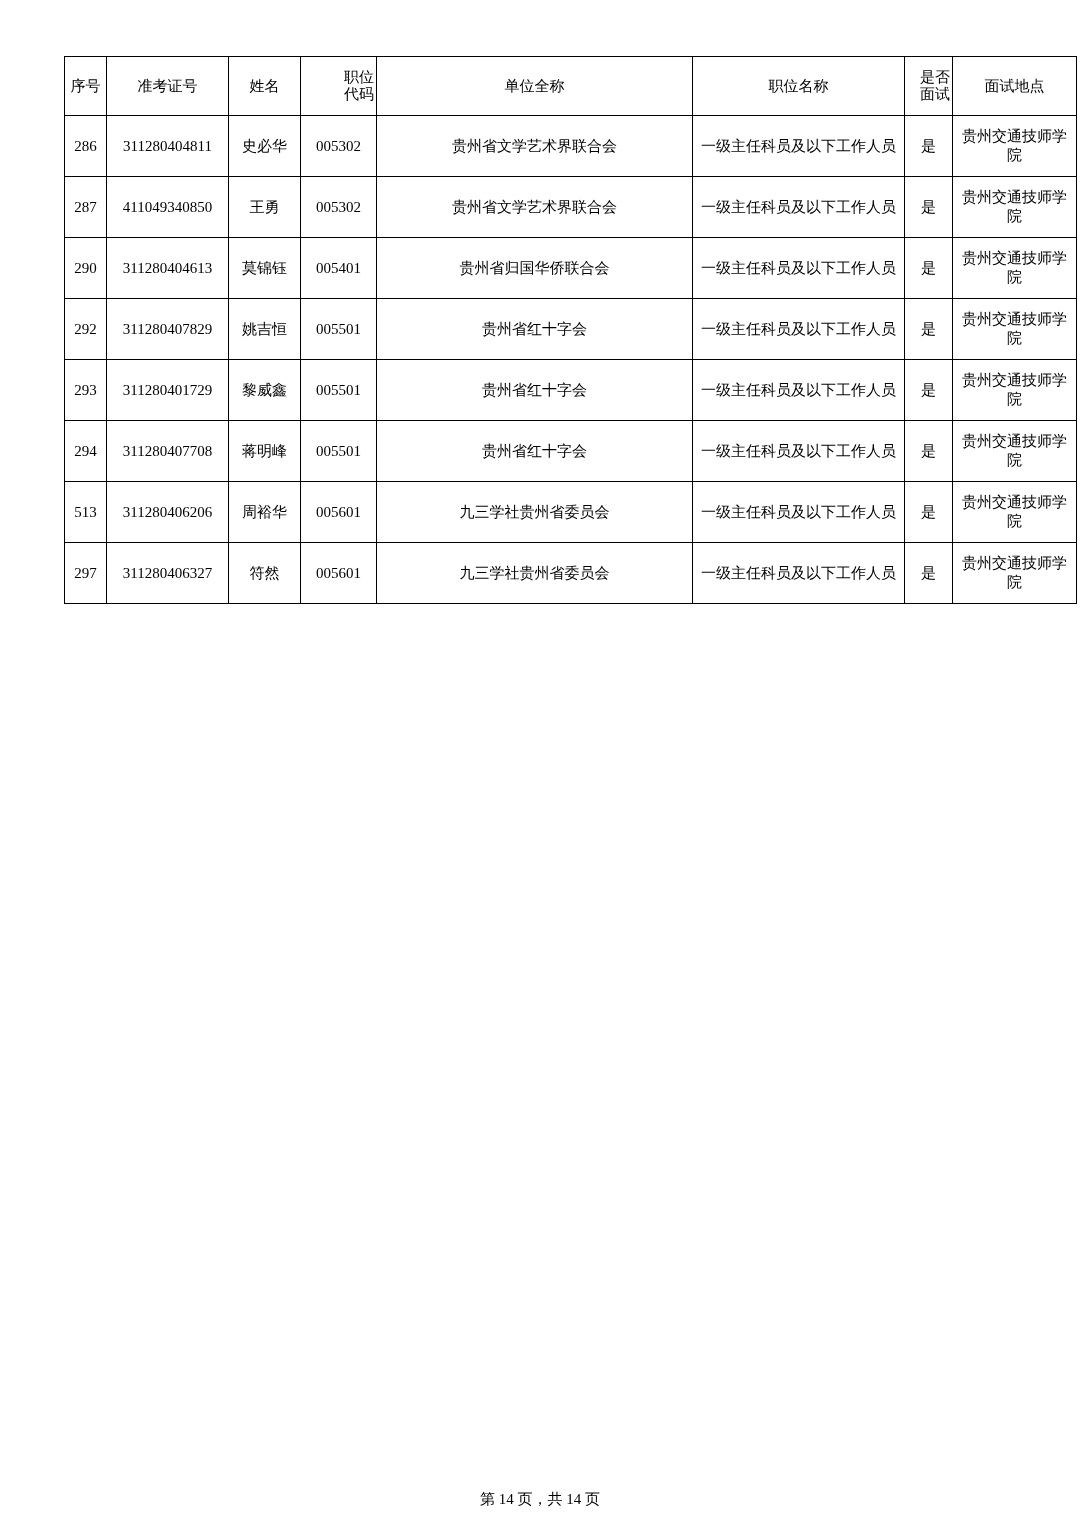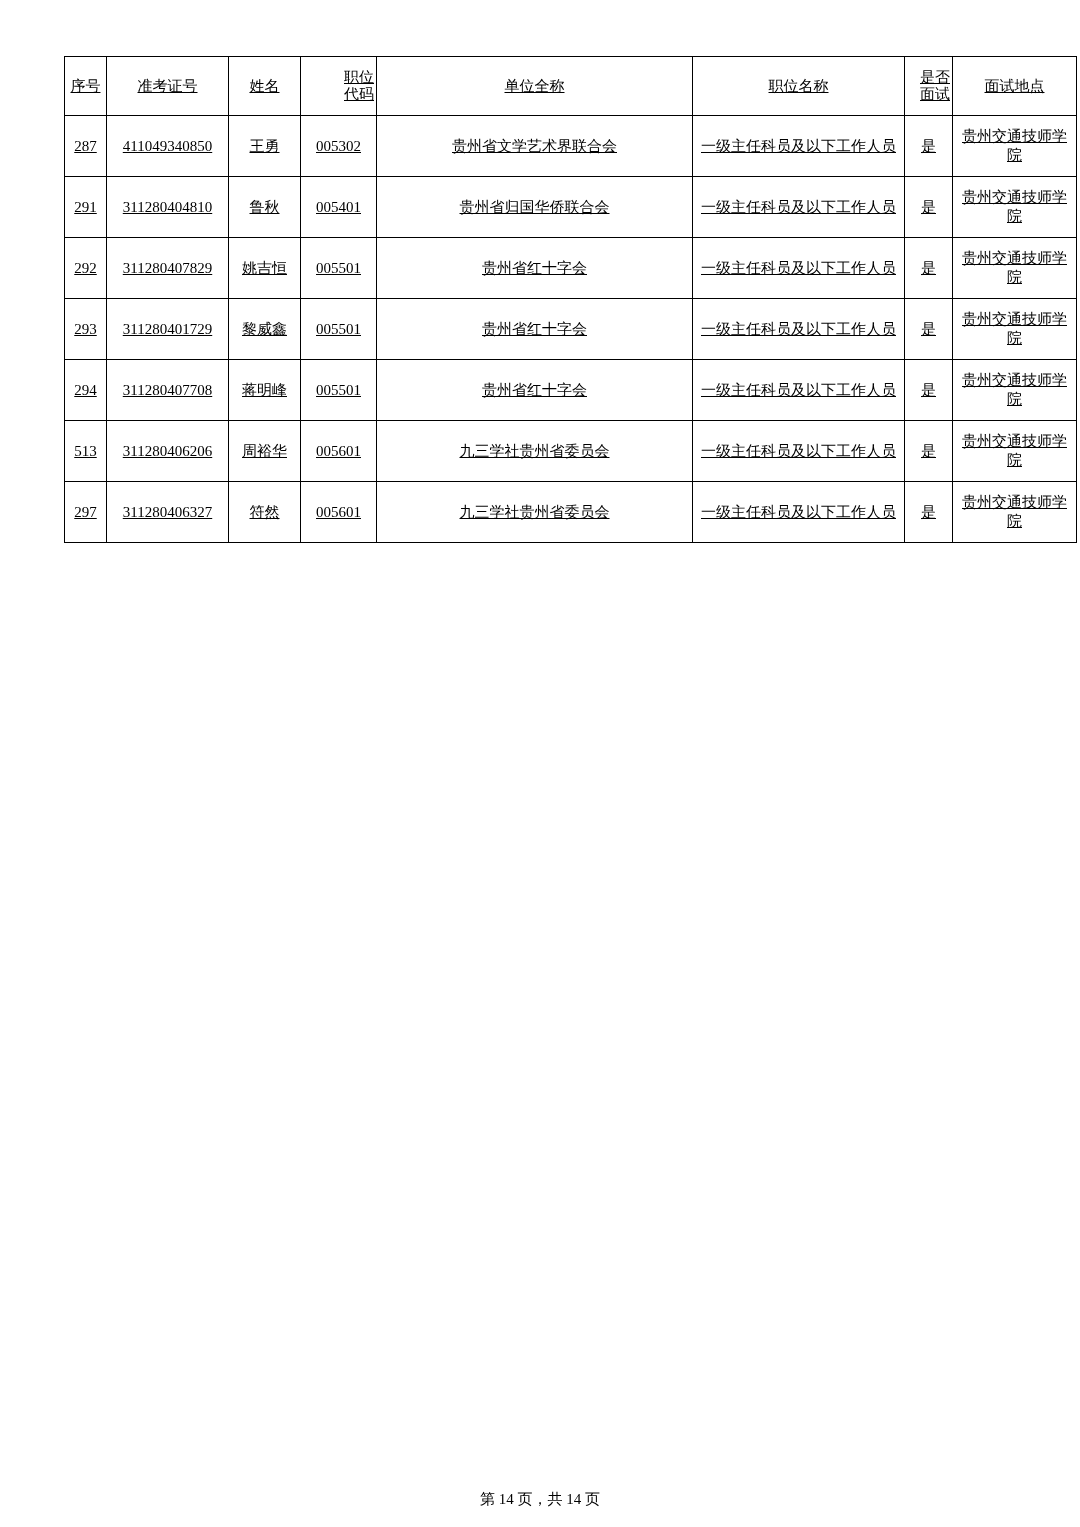--- a/index.html
+++ b/index.html
@@ -13,21 +13,20 @@
     font-family: "Liberation Serif", "DejaVu Serif", serif;
     color: #000000;
     position: relative;
   }
   .page {
     width: 1080px;
     height: 1527px;
     box-sizing: border-box;
     padding: 56px 64px 0 64px;
     position: relative;
-    text-decoration: underline;
   }
   table.roster {
     border-collapse: collapse;
     width: 952px;
     margin: 0 auto;
     table-layout: fixed;
   }
   table.roster th,
   table.roster td {
     border: 1px solid #000000;
@@ -111,33 +110,43 @@
           <div class="hdr-two-line">
             <div>是否</div>
             <div>面试</div>
           </div>
         </th>
         <th>面试地点</th>
       </tr>
     </thead>
     <tbody>
       <tr>
+        <td class="seq">286</td>
+        <td class="adm">311280404811</td>
+        <td>史必华</td>
+        <td>005302</td>
+        <td>贵州省文学艺术界联合会</td>
+        <td>一级主任科员及以下工作人员</td>
+        <td>是</td>
+        <td class="place">贵州交通技师学院</td>
+      </tr>
+      <tr>
         <td class="seq">287</td>
         <td class="adm">411049340850</td>
         <td>王勇</td>
         <td>005302</td>
         <td>贵州省文学艺术界联合会</td>
         <td>一级主任科员及以下工作人员</td>
         <td>是</td>
         <td class="place">贵州交通技师学院</td>
       </tr>
       <tr>
-        <td class="seq">291</td>
-        <td class="adm">311280404810</td>
-        <td>鲁秋</td>
+        <td class="seq">290</td>
+        <td class="adm">311280404613</td>
+        <td>莫锦钰</td>
         <td>005401</td>
         <td>贵州省归国华侨联合会</td>
         <td>一级主任科员及以下工作人员</td>
         <td>是</td>
         <td class="place">贵州交通技师学院</td>
       </tr>
       <tr>
         <td class="seq">292</td>
         <td class="adm">311280407829</td>
         <td>姚吉恒</td>

